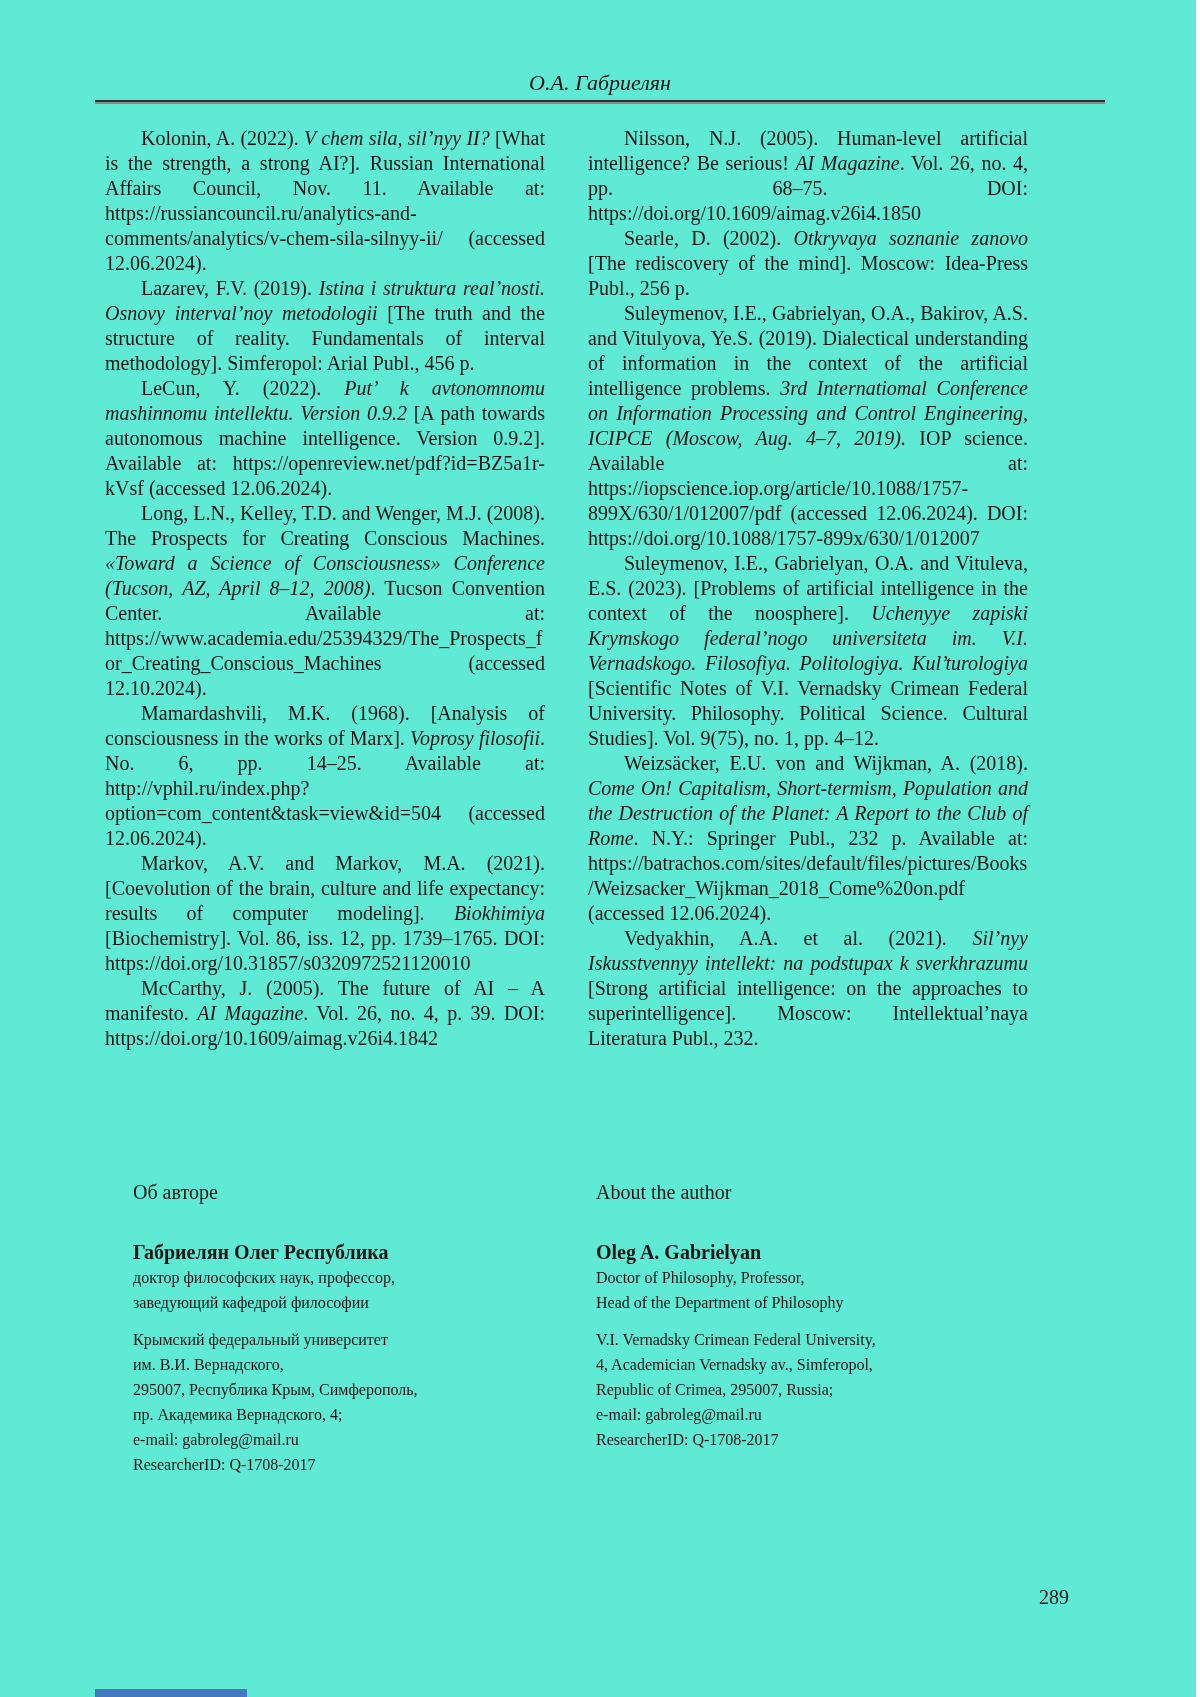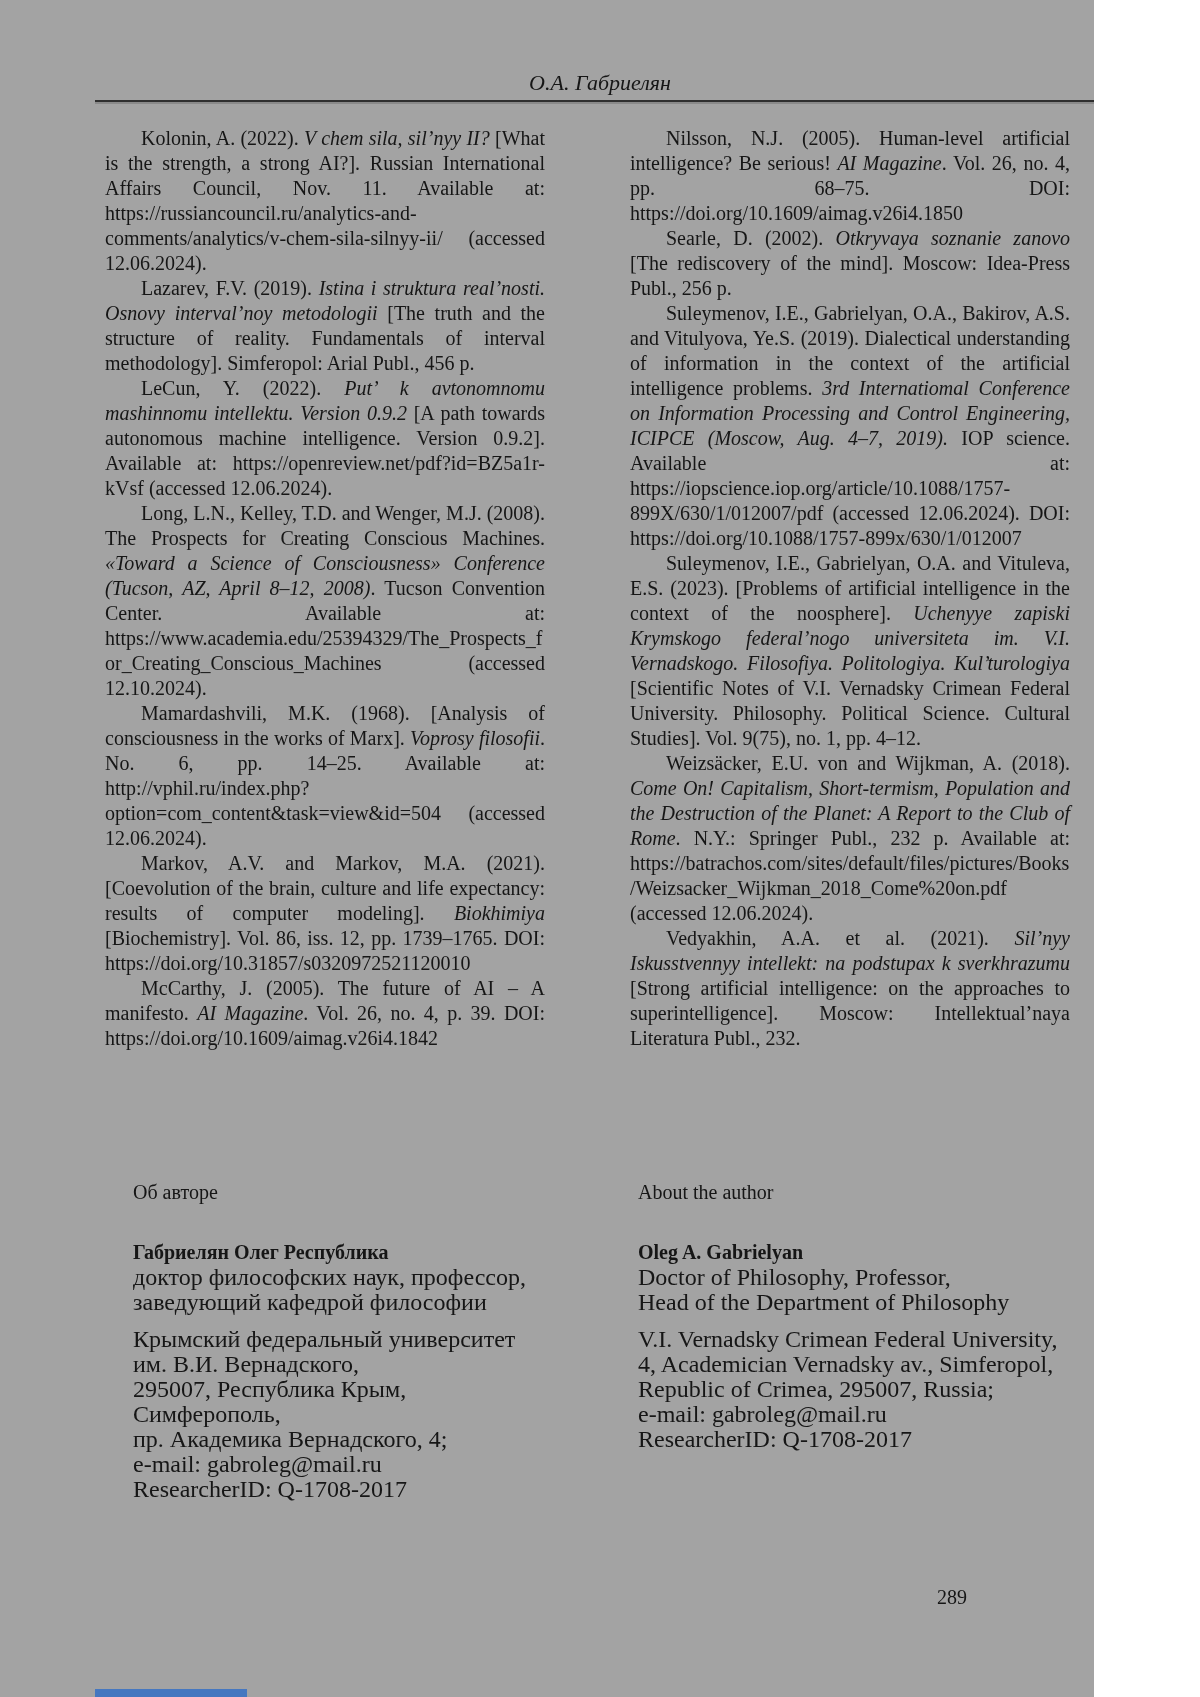--- a/index.html
+++ b/index.html
@@ -1,20 +1,20 @@
 <!DOCTYPE html>
 <html><head>
 <meta charset="utf-8">
 <style>
   html, body { margin: 0; padding: 0; background: #ffffff; }
   .page {
     position: relative;
-    width: 1094px;
+    width: 1196px;
     height: 1697px;
-    background: #a3a3a3;
+    background: #5eead4;
     overflow: hidden;
     font-family: "Liberation Serif", "DejaVu Serif", serif;
     color: #161616;
   }
   
   .running-head {
     position: absolute;
     top: 70px;
     left: 95px;
     width: 1010px;
@@ -29,21 +29,21 @@
     left: 95px;
     width: 1010px;
     height: 4px;
     background: linear-gradient(to bottom, #2f2f2f 0 45%, #8a8a8a 45% 100%);
   }
   
   .columns {
     position: absolute;
     left: 105px;
     display: flex;
-    gap: 85px;
+    gap: 43px;
   }
   .refs { top: 126px; }
   .col { width: 440px; }
   .ref {
     margin: 0;
     font-size: 20px;
     line-height: 25px;
     text-align: justify;
     text-indent: 36px;
     overflow-wrap: break-word;
@@ -58,21 +58,21 @@
     line-height: 25px;
     margin: 0;
   }
   .author-name {
     font-weight: bold;
     font-size: 20px;
     line-height: 25px;
     margin-top: 35px;
   }
   .author-role, .author-affiliation {
-    font-size: 24px;
+    font-size: 16px;
     line-height: 25px;
     white-space: pre-line;
   }
   .author-affiliation { margin-top: 12px; }
   
   .page-number {
     position: absolute;
     top: 1585px;
     right: 127px;
     font-size: 20px;

